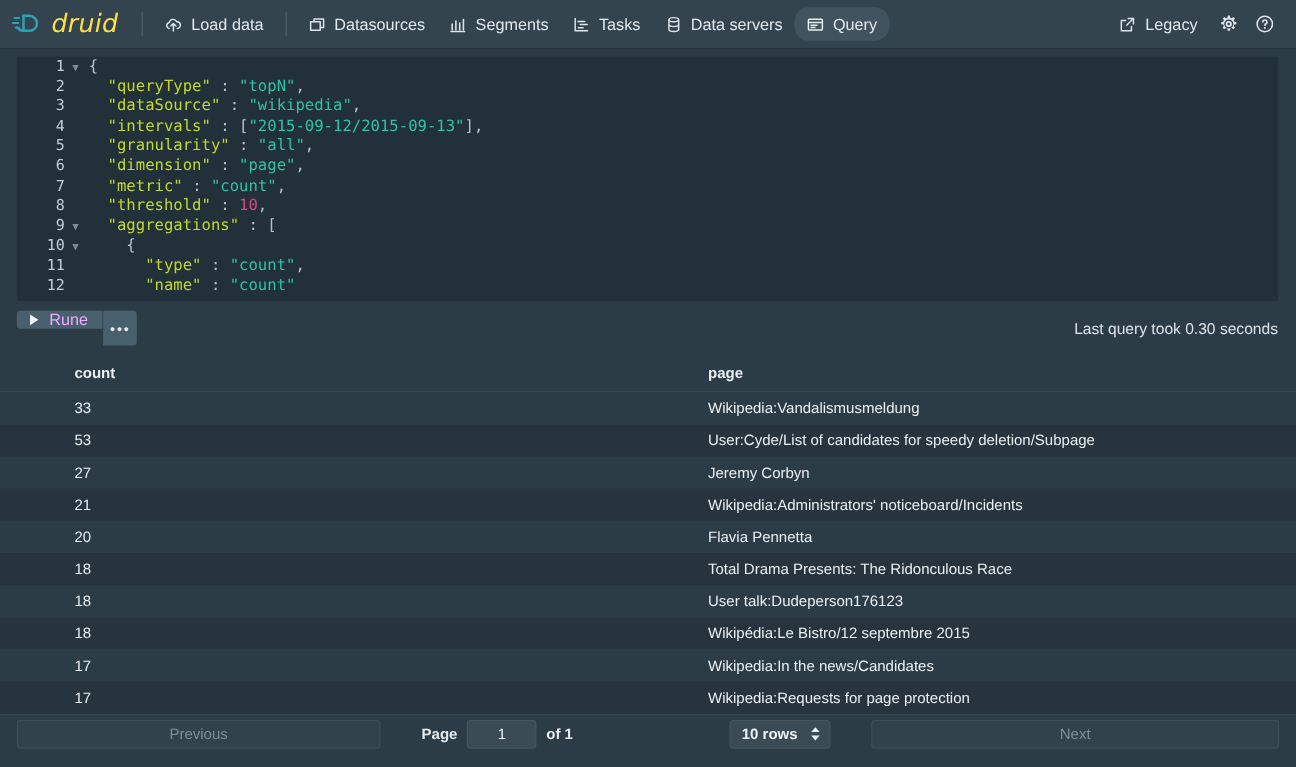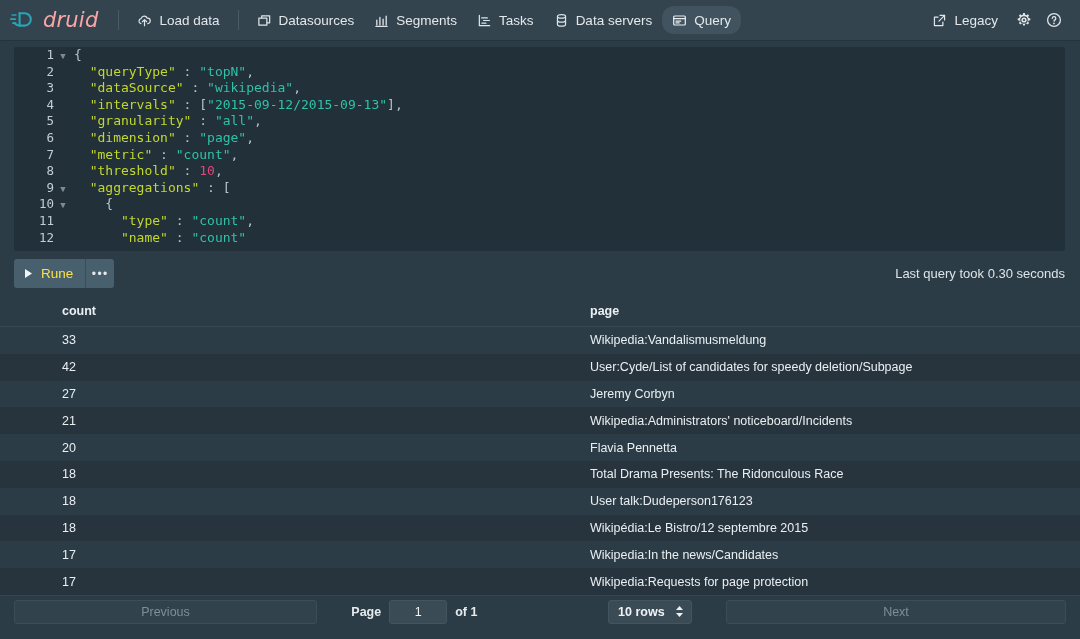--- a/index.html
+++ b/index.html
@@ -15,21 +15,21 @@
     height: 41px;
     background: #33444f;
     display: flex;
     align-items: center;
     padding: 0 12px 0 10px;
     border-bottom: 1px solid #26333b;
     position: relative;
   }
   .logo-wrap { display: flex; align-items: center; gap: 7px; padding-right: 12px; }
   .logo-text {
-    font-size: 21px; color: #fca5a5; letter-spacing: .2px;
+    font-size: 21px; color: #fde047; letter-spacing: .2px;
     font-family: "DejaVu Sans", sans-serif; font-style: italic; font-weight: 400;
   }
   .nav-divider { width: 1px; height: 20px; background: #4a5c68; margin: 0 8px; flex: none; }
   .nav-item {
     display: flex; align-items: center; gap: 7px;
     height: 28px; padding: 0 10px; border-radius: 3px;
     color: #e3e8eb; font-size: 13.5px; white-space: nowrap; cursor: pointer;
   }
   .nav-item.active { background: #41535e; border-radius: 12px; }
   .nav-spacer { flex: 1 1 auto; }
@@ -60,22 +60,22 @@
   .n  { color: #e0457b; }
 
   
   #runbar {
     height: 45px; display: flex; align-items: center;
     padding: 0 15px 0 14px; position: relative;
   }
   .btn-group { display: flex; }
   .run-btn {
     display: flex; align-items: center; gap: 8px;
-    height: 29px; padding: 0 12px 0 10px;
-    background: #48606e; color: #fde047; font-size: 13.5px;
+    height: 15px; padding: 0 12px 0 10px;
+    background: #48606e; color: #f0abfc; font-size: 13.5px;
     border-radius: 3px 0 0 3px; border-right: 1px solid #3a4c57; cursor: pointer;
   }
   .more-btn {
     width: 28px; height: 29px; background: #48606e; border-radius: 0 3px 3px 0;
     display: flex; align-items: center; justify-content: center;
     color: #e4eaee; letter-spacing: 1.5px; font-size: 12px; cursor: pointer;
   }
   #query-time {
     margin-left: auto; color: #dde4e8; font-size: 13px;
   }
@@ -324,21 +324,21 @@
   <div class="res-row res-head">
     <div class="cell-count">count</div>
     <div class="cell-page">page</div>
   </div>
   <div id="rows-container">
       <div class="res-row odd">
         <div class="cell-count">33</div>
         <div class="cell-page">Wikipedia:Vandalismusmeldung</div>
       </div>
       <div class="res-row even">
-        <div class="cell-count">42</div>
+        <div class="cell-count">53</div>
         <div class="cell-page">User:Cyde/List of candidates for speedy deletion/Subpage</div>
       </div>
       <div class="res-row odd">
         <div class="cell-count">27</div>
         <div class="cell-page">Jeremy Corbyn</div>
       </div>
       <div class="res-row even">
         <div class="cell-count">21</div>
         <div class="cell-page">Wikipedia:Administrators' noticeboard/Incidents</div>
       </div>

